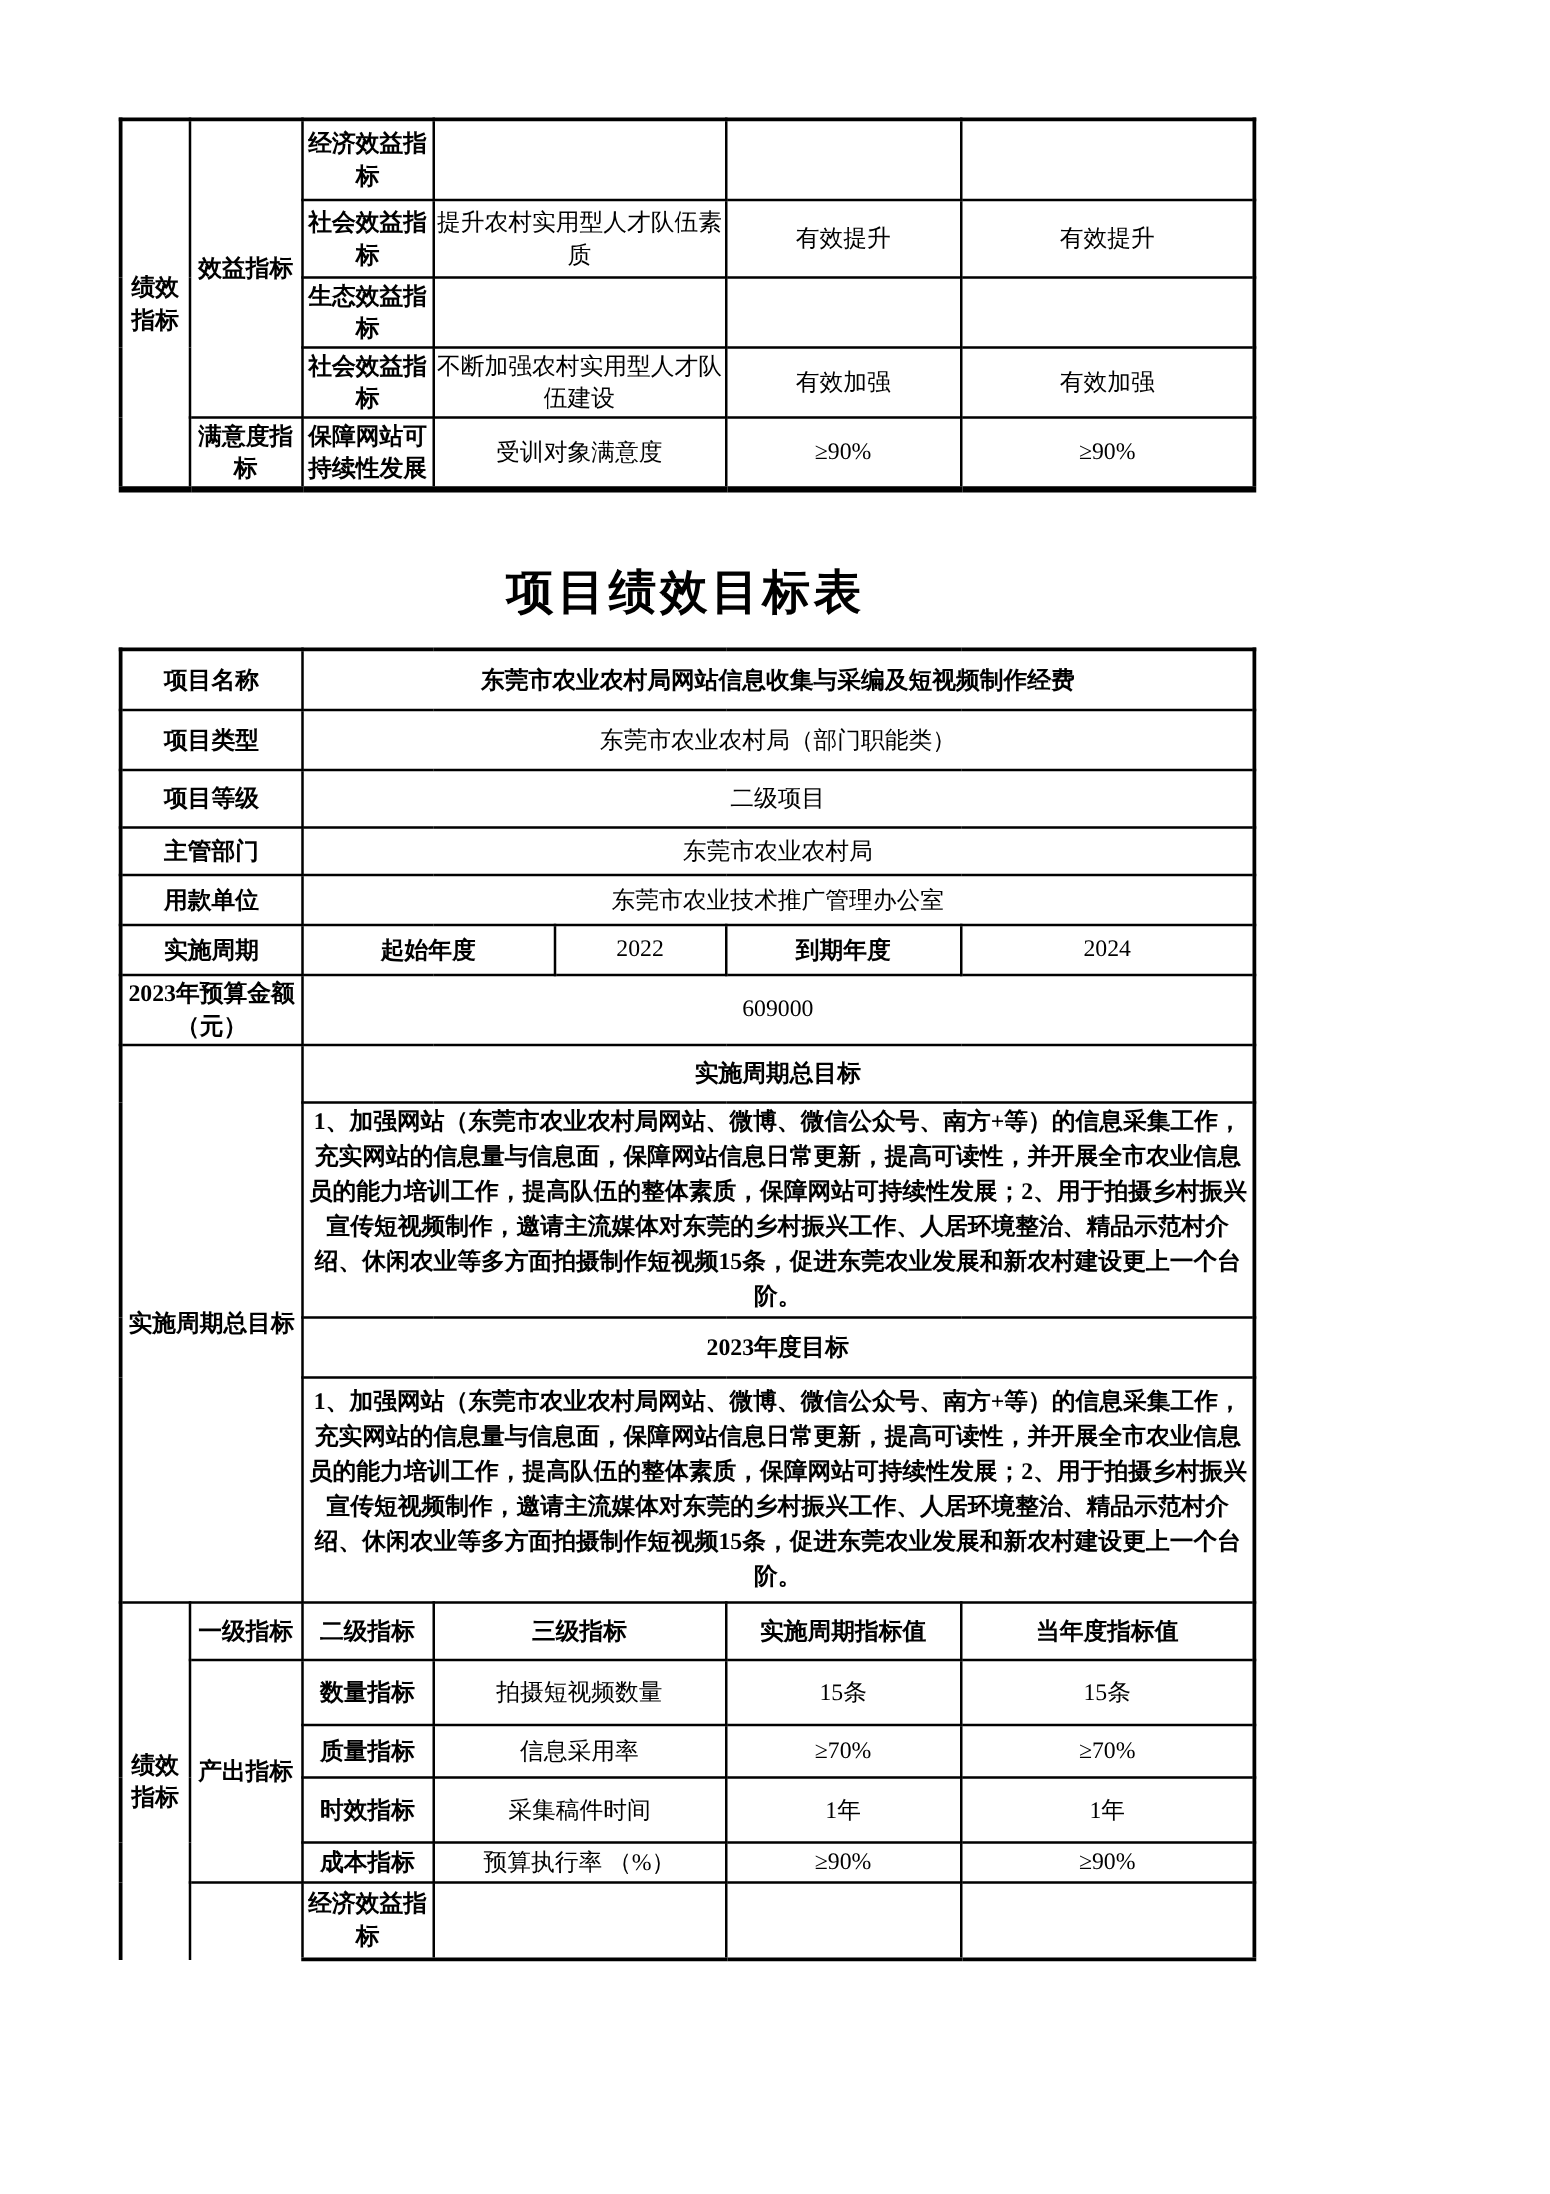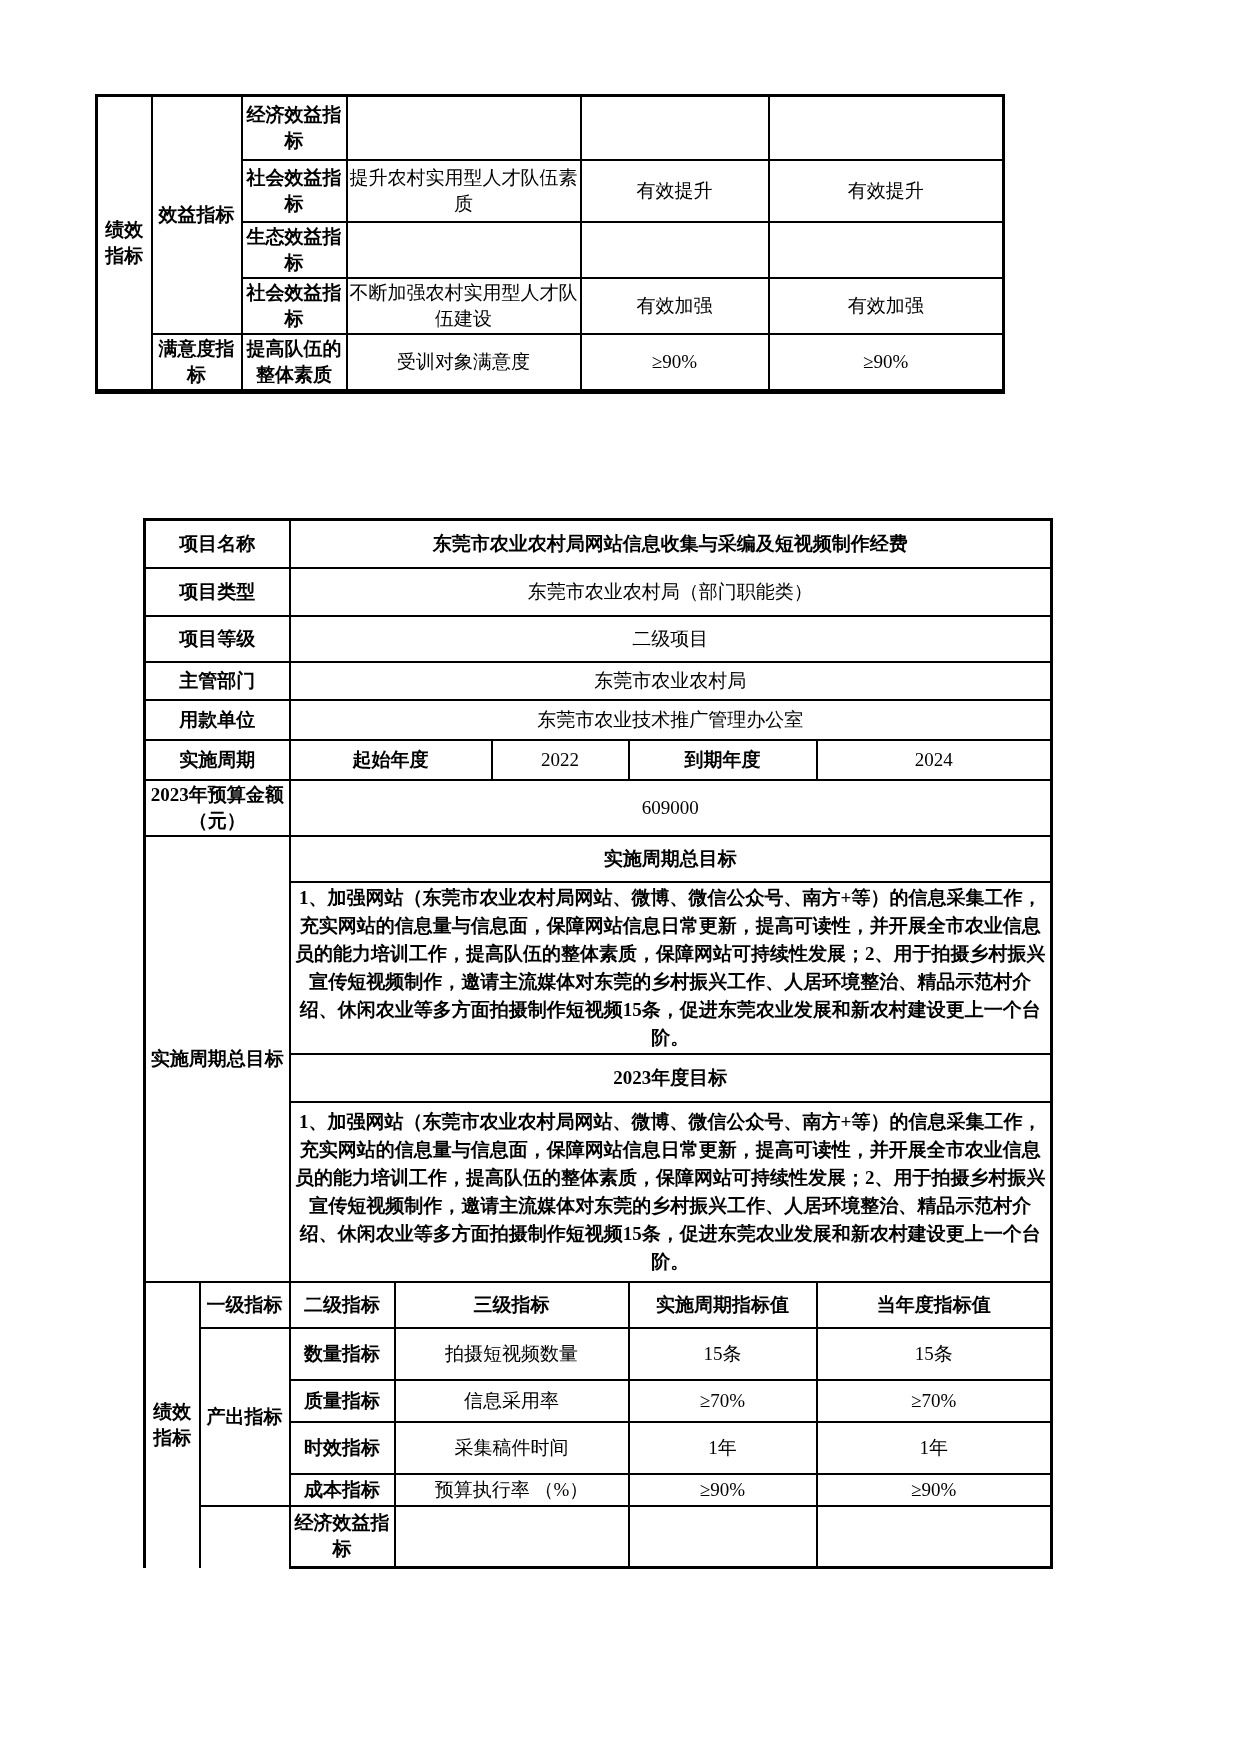--- a/index.html
+++ b/index.html
@@ -11,21 +11,21 @@
            vertical-align:middle;padding:1px 2px;color:#000;
            font-family:"Liberation Serif",serif;word-break:break-all;overflow:hidden;}
   .lbl{font-weight:bold;font-family:"Liberation Sans",sans-serif;}
   .bold-val{font-weight:bold;}
   .vtop{vertical-align:top;padding-top:16px;}
   .vbottom{vertical-align:bottom;padding-bottom:4px;}
   .goal-text{text-align:justify;text-justify:inter-character;vertical-align:top;
              padding:14px 9px 6px 9px;line-height:28px;font-size:19px;font-weight:bold;}
   #tableA{left:95px;top:94px;border-bottom:5px solid #000;}
   #tableA .thickbot{border-bottom:5px solid #000;}
-  #tableB{left:95px;top:518px;border-bottom:0;margin-left:48px;}
+  #tableB{left:95px;top:518px;border-bottom:0;}
   #tableB .cutline{border-bottom:3px solid #000;}
   #tableB .openbot{border-bottom:none;}
   .doc-title{position:absolute;left:95px;top:448px;width:907px;height:52px;
              text-align:center;font-size:38px;font-weight:bold;letter-spacing:3px;
              font-family:"Liberation Serif",serif;color:#000;}
 </style>
 </head>
 <body>
 
 <div class="page">
@@ -62,28 +62,29 @@
       <td></td>
     </tr>
     <tr style="height:52px">
       <td class="lbl">社会效益指标</td>
       <td colspan="2">不断加强农村实用型人才队伍建设</td>
       <td>有效加强</td>
       <td>有效加强</td>
     </tr>
     <tr style="height:56px">
       <td class="lbl thickbot">满意度指标</td>
-      <td class="lbl thickbot">提高队伍的整体素质</td>
+      <td class="lbl thickbot">保障网站可持续性发展</td>
       <td class="thickbot" colspan="2">受训对象满意度</td>
       <td class="thickbot">≥90%</td>
       <td class="thickbot">≥90%</td>
     </tr>
   </tbody>
     </table>
 
+  <div class="doc-title">项目绩效目标表</div>
 
   <table class="grid" id="tableB">
     <colgroup>
       <col style="width:55px">
         <col style="width:90px">
         <col style="width:105px">
       <col style="width:97px">
         <col style="width:137px">
         <col style="width:188px">
         <col style="width:235px">

